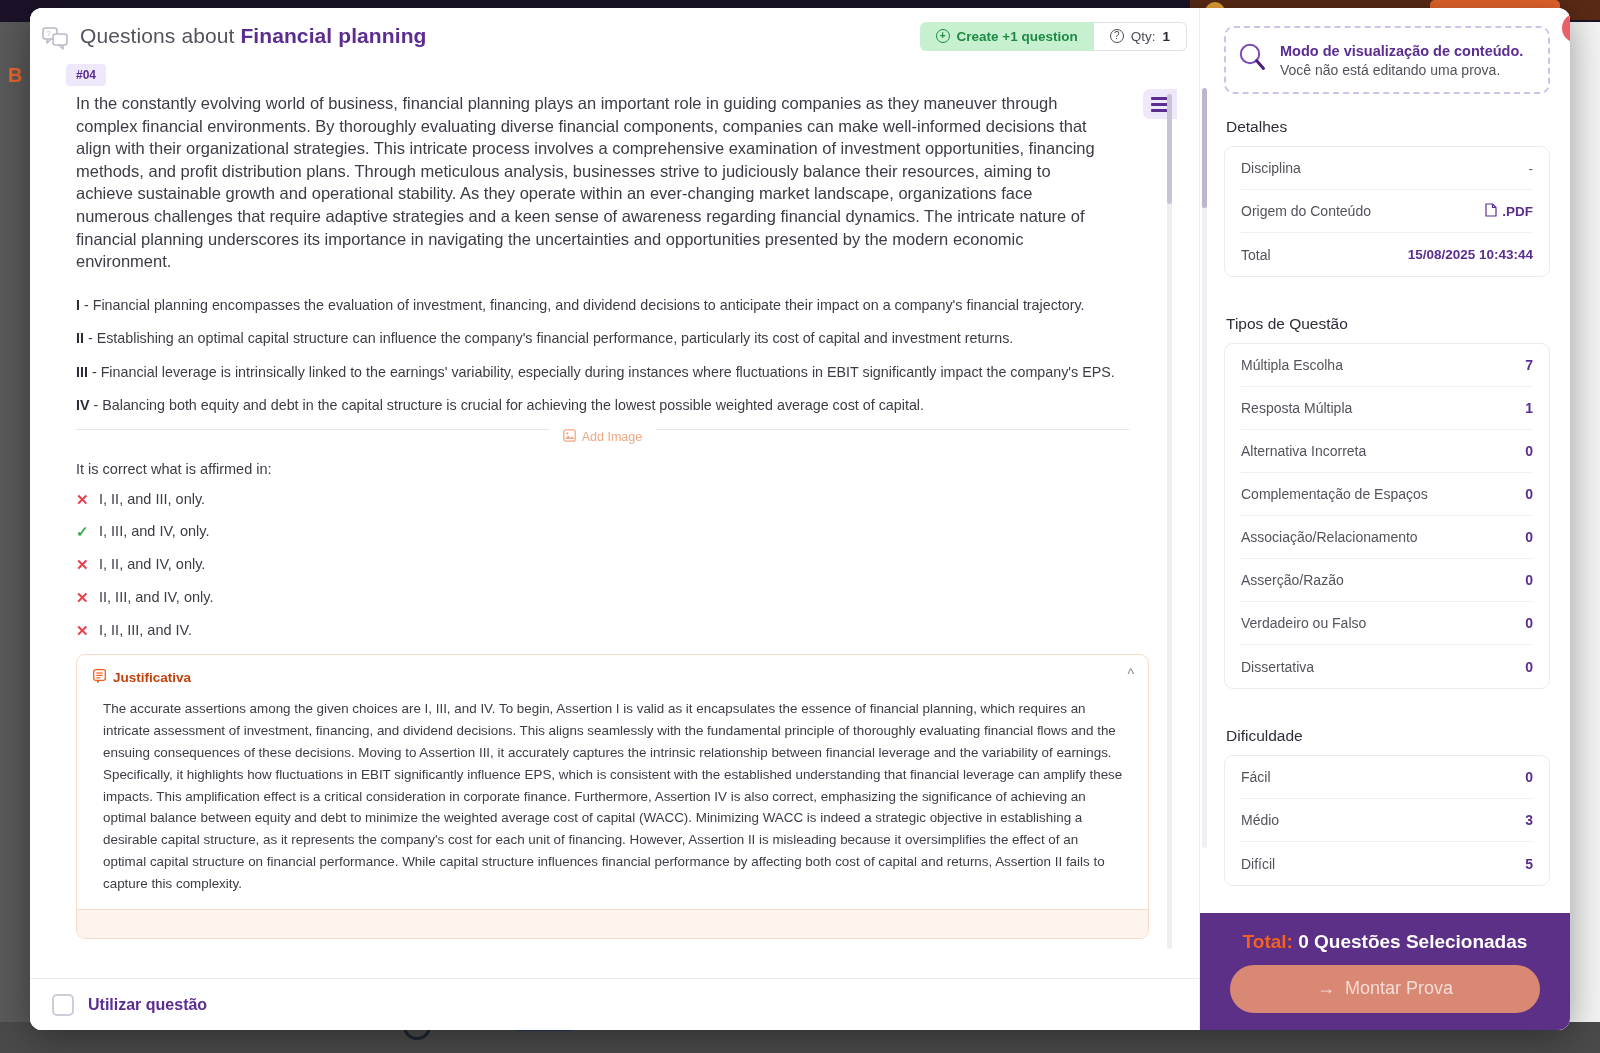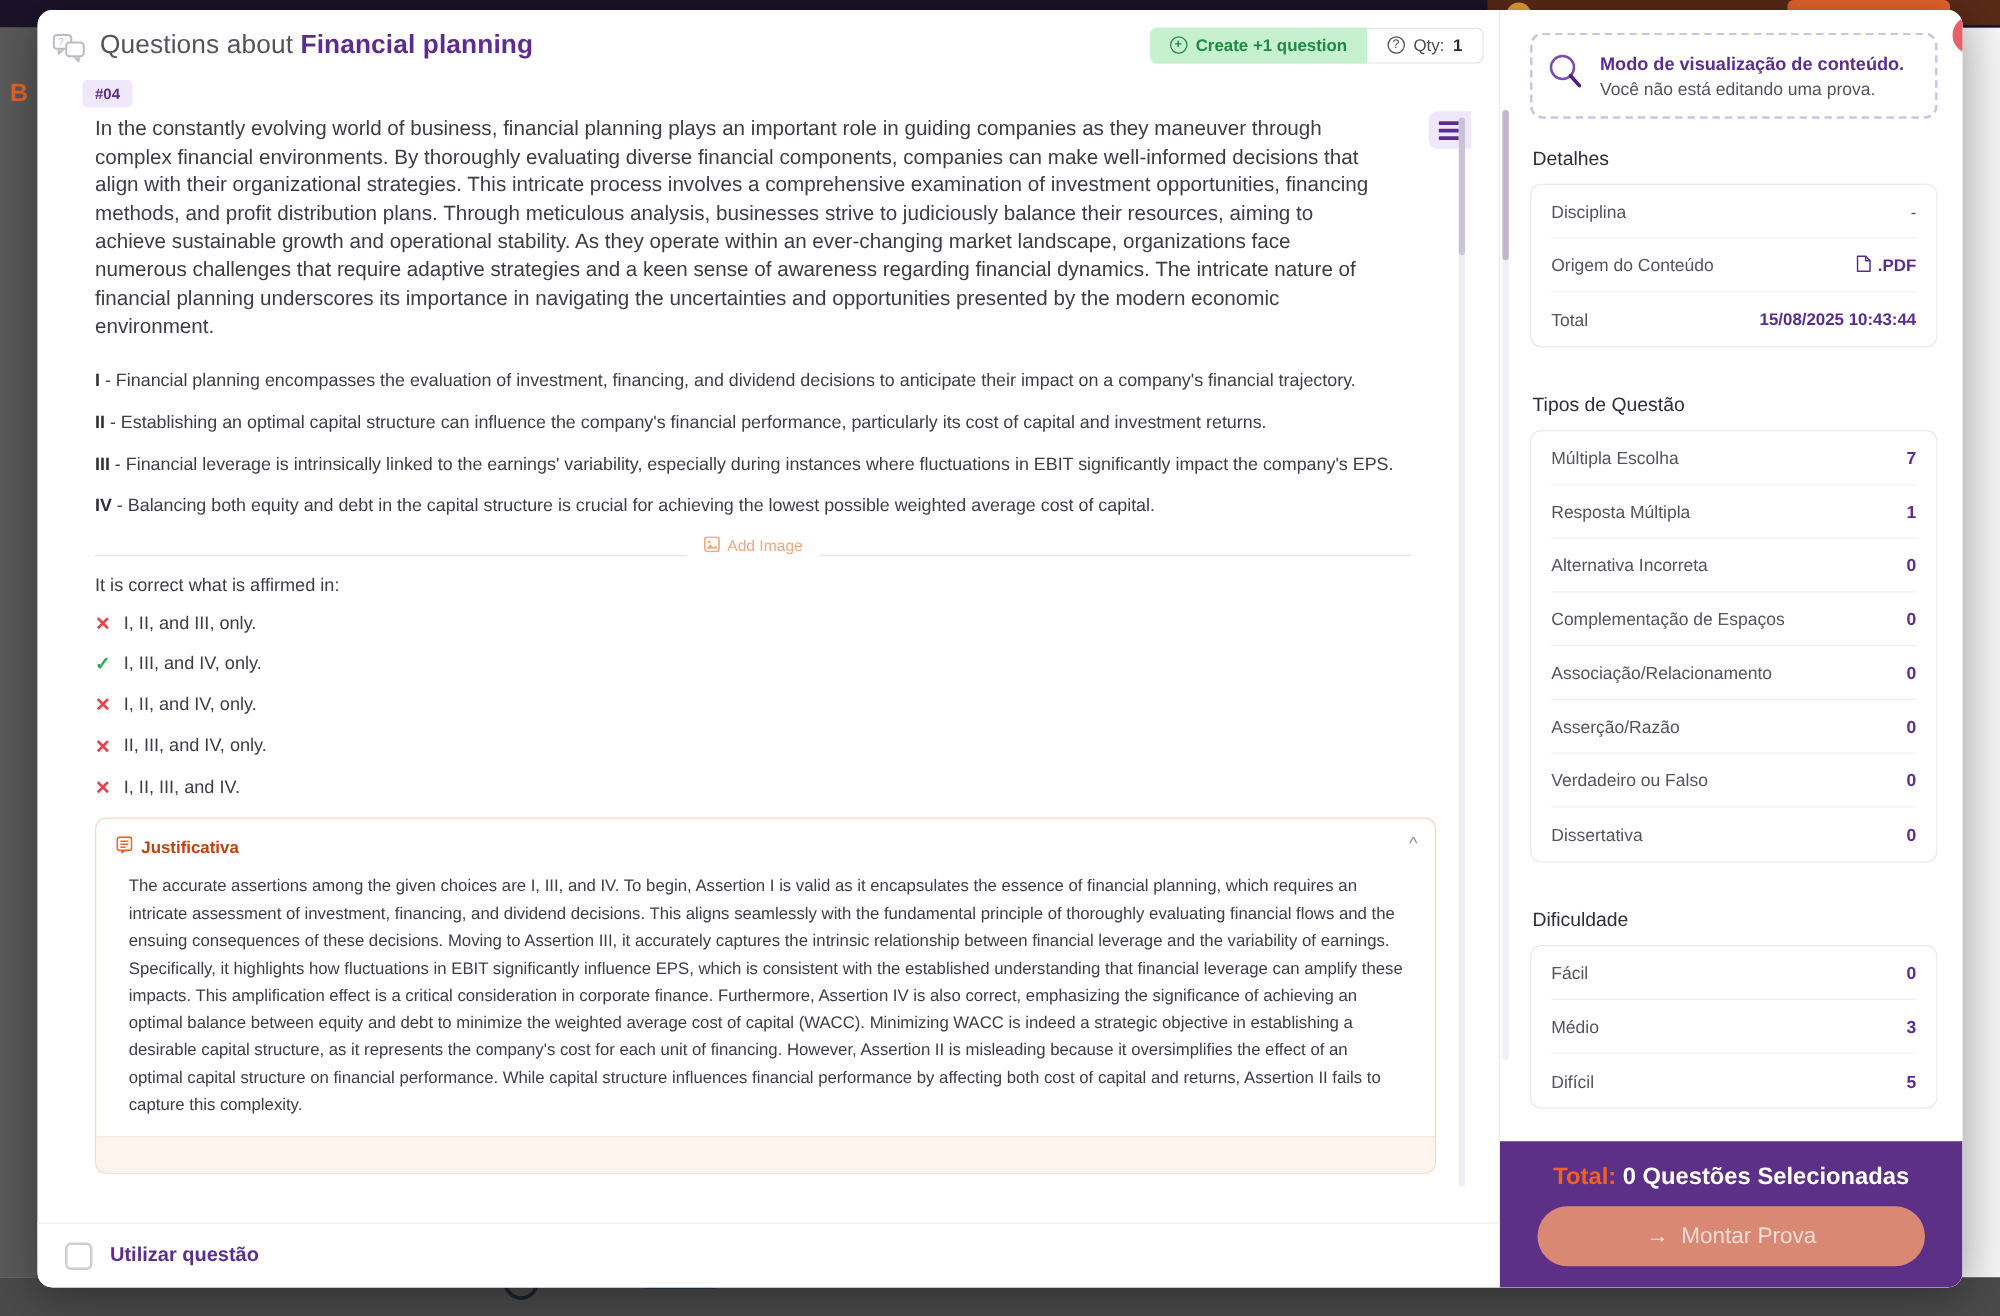--- a/index.html
+++ b/index.html
@@ -149,21 +149,21 @@
     font-size: 14.3px; line-height: 1.5; color: #3e3b46; margin-bottom: 18px;
     padding-right: 80px;
   }
   #prompt .lbl { color: #5b2d91; font-weight: bold; }
   .assertion {
     font-size: 14.3px; line-height: 1.5; color: #3e3b46; margin-bottom: 12px;
   }
   .assertion b { font-weight: bold; color: #2f2c38; }
 
   #addimg-row {
-    display: flex; align-items: flex-end; gap: 14px;
+    display: flex; align-items: flex-start; gap: 14px;
     margin: 12px 0 16px 0; padding-right: 20px;
   }
   #addimg-row .rule { flex: 1 1 auto; height: 1px; background: #e6e3eb; }
   #add-image-btn {
     display: flex; align-items: center; gap: 6px;
     background: none; border: none; cursor: pointer;
     color: #f0a883; font-size: 12.5px;
     font-family: "Liberation Sans", sans-serif;
   }
 

